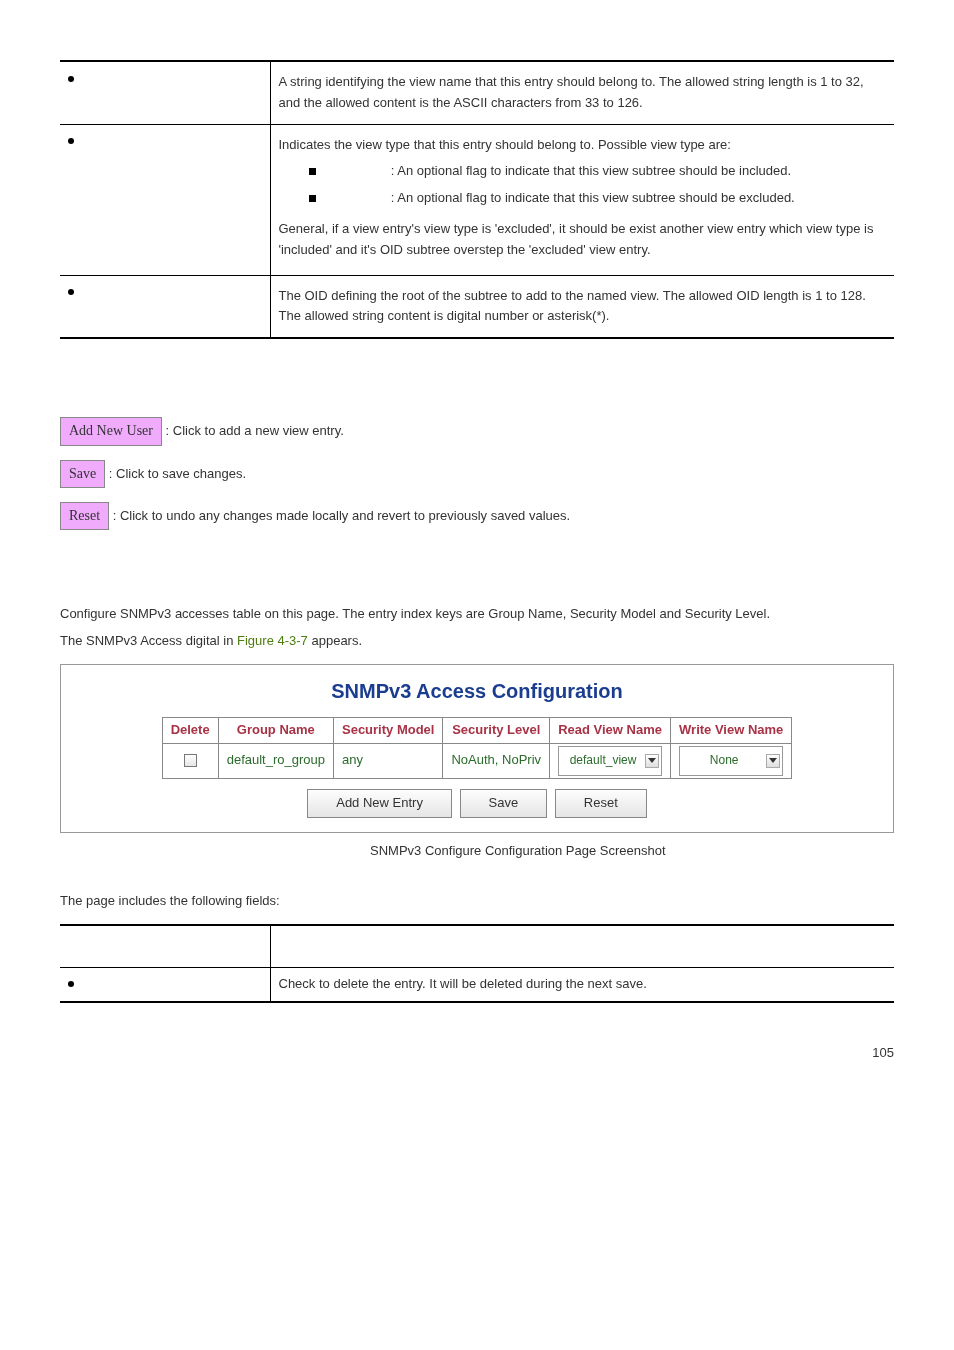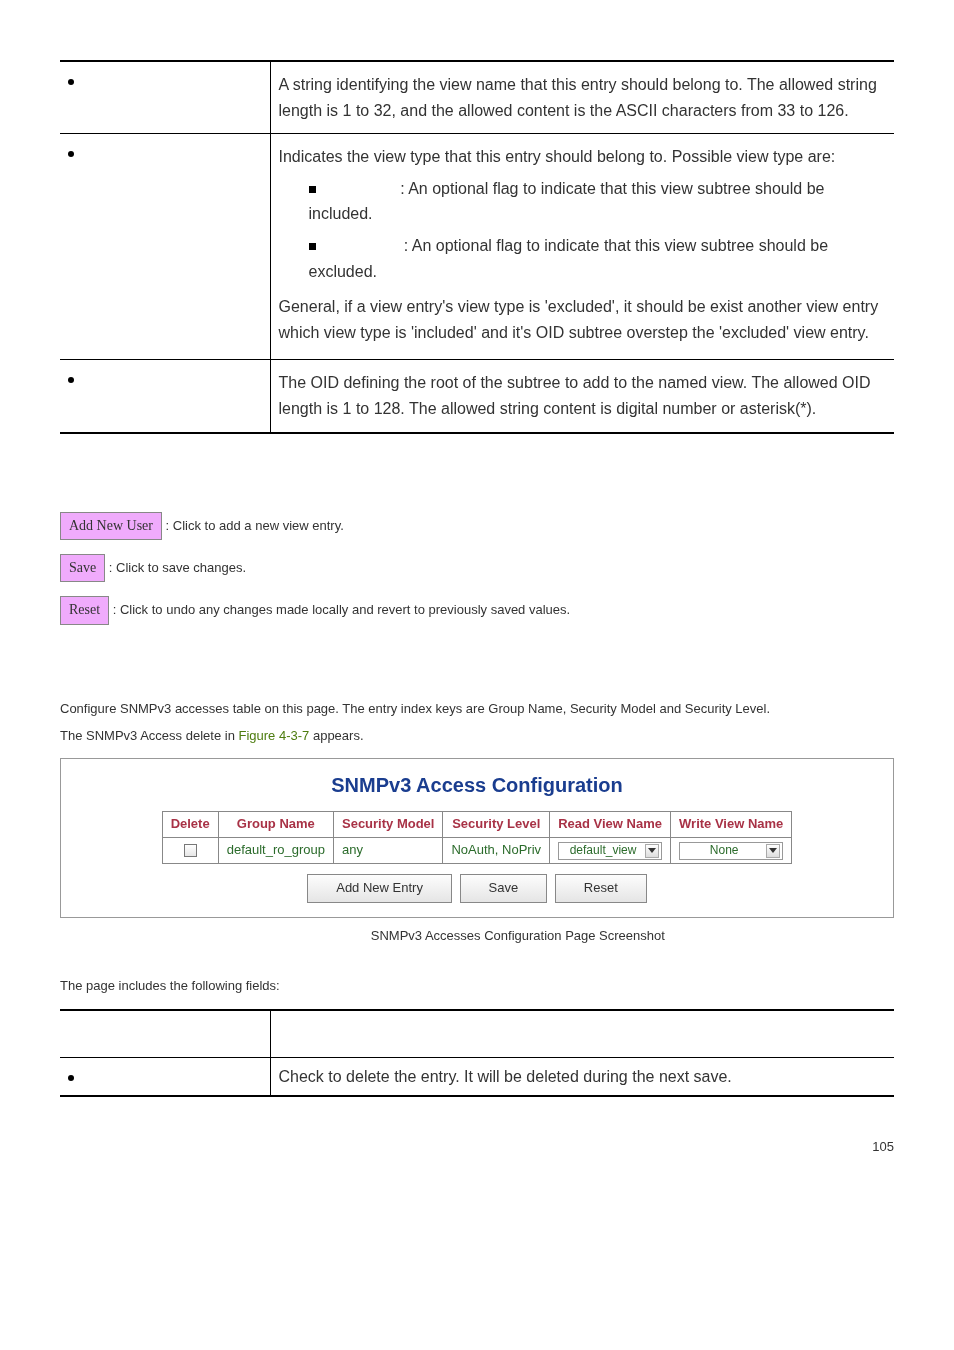--- a/index.html
+++ b/index.html
@@ -16,21 +16,21 @@
       width: 100%;
       border-collapse: collapse;
       margin-bottom: 40px;
     }
     .param-table tr.toprow td { border-top: 2px solid #000; }
     .param-table tr.heavyborder td { border-bottom: 2px solid #000; }
     .param-table td {
       border-bottom: 1px solid #000;
       padding: 6px 8px;
       vertical-align: top;
-      font-size: 16px;
+      font-size: 13px;
     }
     .param-table td.leftcol {
       width: 210px;
       border-right: 1px solid #000;
     }
     .bullet-dot {
       display: inline-block;
       width: 6px; height: 6px;
       background: #000;
       border-radius: 50%;
@@ -105,21 +105,21 @@
       width: 13px; height: 13px;
       border: 1px solid #777;
       background: linear-gradient(#fff,#e6e6e6);
       vertical-align: middle;
     }
     .select-box {
       display: inline-flex;
       align-items: center;
       border: 1px solid #999;
       background: #fff;
-      height: 18px;
+      height: 30px;
       padding: 0 2px 0 4px;
       font-size: 12px;
       color: #2b6b2b;
     }
     .select-box .txt { min-width: 80px; }
     .select-box .caret {
       border: 1px solid #aaa;
       width: 14px; height: 14px;
       background: linear-gradient(#fff,#ddd);
       display: inline-flex;
@@ -224,21 +224,21 @@
   <span>: Click to save changes.</span>
 </div>
 <div class="btn-row">
   <span class="btn-label">Reset</span>
   <span>: Click to undo any changes made locally and revert to previously saved values.</span>
 </div>
 
 <div class="section-heading" style="visibility:hidden">4.3.2.7 SNMPv3 Accesses</div>
 <p class="accesses-intro">Configure SNMPv3 accesses table on this page. The entry index keys are Group Name, Security Model and Security Level.</p>
 <p class="accesses-intro">
-  <span>The SNMPv3 Access delete in </span>
+  <span>The SNMPv3 Access digital in </span>
   <span class="fig-ref">Figure 4-3-7</span>
   <span> appears.</span>
 </p>
 
 <div class="snmp-panel">
   <div class="snmp-title">SNMPv3 Access Configuration</div>
   <table class="snmp-table">
     <tbody>
         <tr>
       <th>Delete</th>
@@ -274,21 +274,21 @@
     </table>
   <div class="snmp-buttons">
     <span class="form-btn">Add New Entry</span>
     <span class="form-btn">Save</span>
     <span class="form-btn">Reset</span>
   </div>
 </div>
 
 <div class="caption-center">
   <b style="visibility:hidden">Figure 4-3-7:</b>
-  <span> SNMPv3 Accesses Configuration Page Screenshot</span>
+  <span> SNMPv3 Configure Configuration Page Screenshot</span>
 </div>
 
 <p class="fields-intro">The page includes the following fields:</p>
 
 <table class="param-table">
   <tbody>
       <tr class="toprow obj-header-row">
     <td class="leftcol">
       <span style="visibility:hidden">Object</span>
     </td>

